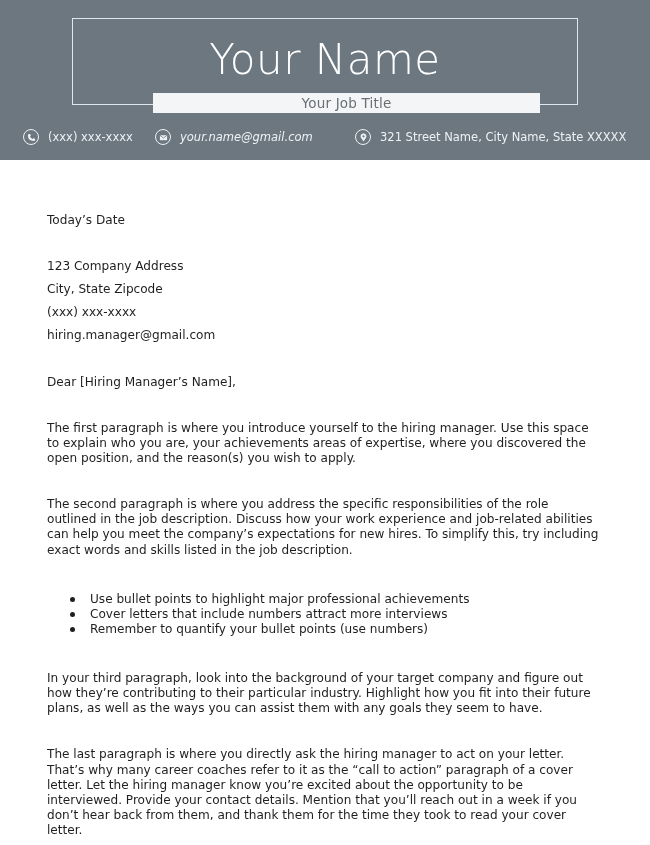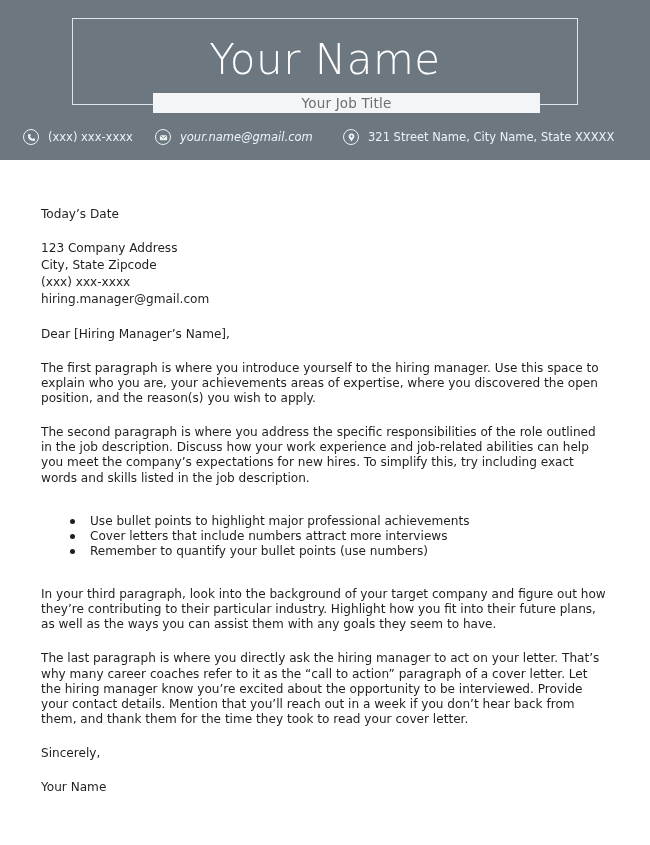--- a/index.html
+++ b/index.html
@@ -35,27 +35,27 @@
       color: #eef2f5; font-size: 11.5px;
     }
     .contact .ico {
       width: 16px; height: 16px; border: 1.5px solid #eef2f5; border-radius: 50%;
       display: inline-flex; align-items: center; justify-content: center;
       margin-right: 9px;
     }
     .contact .ico svg { width: 9px; height: 9px; display: block; }
     .c-phone { left: 23px; }
     .c-email { left: 155px; font-style: italic; }
-    .c-addr  { left: 343px; }
+    .c-addr  { left: 355px; }
 
     .letter {
       position: absolute; left: 39px; top: 205px; width: 570px;
       font-size: 12.1px; line-height: 15.1px; color: #1f1f1f;
     }
-    .letter p { margin: 2px; }
+    .letter p { margin: 8px; }
     .gap { height: 15.1px; }
     .letter ul { list-style: none; margin: 11px; }
     .letter ul li { position: relative; padding-left: 40px; }
     .letter ul li .dot {
       position: absolute; left: 20px; top: 5px; width: 5px; height: 5px;
       background: #1f1f1f; border-radius: 50%;
     }
   </style>
 </head>
 <body>

